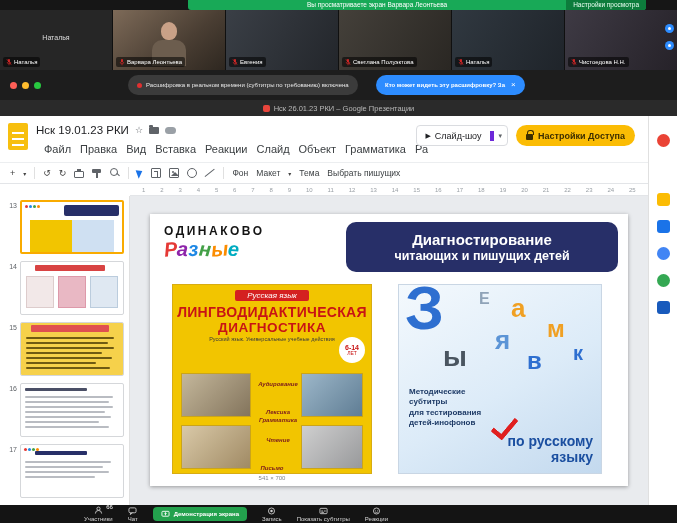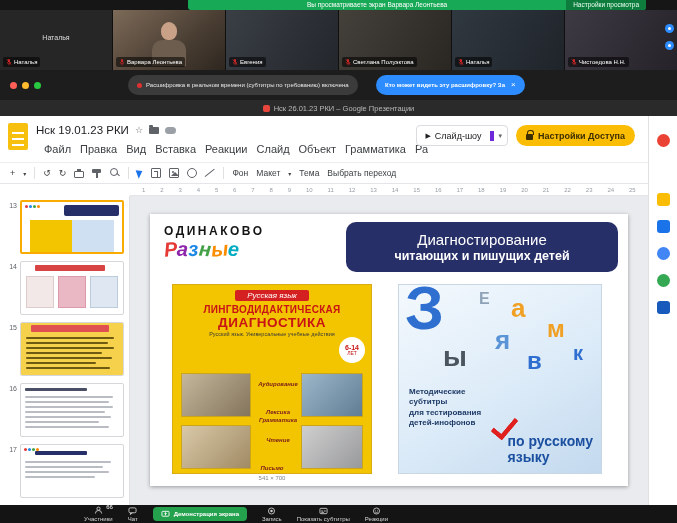--- a/index.html
+++ b/index.html
@@ -135,27 +135,27 @@
   .brand2{margin-top:1px}
   .bl{display:inline-block;font-size:20px;font-weight:800;font-style:italic;line-height:1}
   .bl:nth-child(1){color:#e53935;transform:rotate(-6deg)}
   .bl:nth-child(2){color:#8e24aa;transform:rotate(4deg)}
   .bl:nth-child(3){color:#1e88e5;transform:rotate(-4deg)}
   .bl:nth-child(4){color:#43a047;transform:rotate(5deg)}
   .bl:nth-child(5){color:#fb8c00;transform:rotate(-5deg)}
   .bl:nth-child(6){color:#00acc1;transform:rotate(4deg)}
   .stitle{position:absolute;left:196px;top:8px;width:272px;height:50px;background:#272f68;border-radius:10px;
           display:flex;flex-direction:column;align-items:center;justify-content:center;cursor:pointer}
-  .stitle .t1l{font-size:15px;font-weight:normal;color:#fff;line-height:1.2}
+  .stitle .t1l{font-size:15px;font-weight:bold;color:#fff;line-height:1.2}
   .stitle .t2l{font-size:12.5px;font-weight:bold;color:#fff;line-height:1.2}
 
   .bookL{position:absolute;left:22px;top:70px;width:200px;height:190px;background:#f2c500;border:1px solid #d8ac12;cursor:pointer}
   .ribbon{margin:5px auto 0;width:max-content;background:#d42020;color:#fff;font-size:8px;font-style:italic;
           padding:1px 12px;border-radius:2px}
-  .bl-t1{margin-top:3px;text-align:center;font-size:10px;font-weight:800;color:#c81414;letter-spacing:.3px}
+  .bl-t1{margin-top:3px;text-align:center;font-size:14px;font-weight:800;color:#c81414;letter-spacing:.3px}
   .bl-t2{text-align:center;font-size:13.5px;font-weight:800;color:#c81414;letter-spacing:.5px}
   .bl-sub{margin-top:1px;text-align:center;font-size:5.5px;color:#3a3a3a;padding:0 8px}
   .age{position:absolute;right:6px;top:52px;width:26px;height:26px;border-radius:50%;background:#fff;
        display:flex;flex-direction:column;align-items:center;justify-content:center;line-height:1}
   .age b{font-size:7px;color:#c81414}
   .age i{font-size:5px;color:#c81414;font-style:normal}
   .ph{position:absolute;border:1px solid #caa41a}
   .ph1{left:8px;top:88px;width:70px;height:44px;background:linear-gradient(135deg,#c4b79b,#83745c)}
   .ph2{right:8px;top:88px;width:62px;height:44px;background:linear-gradient(135deg,#9db7c9,#5f7d94)}
   .ph3{left:8px;top:140px;width:70px;height:44px;background:linear-gradient(135deg,#d9c9a8,#a08a64)}
@@ -174,21 +174,21 @@
   .ltE{left:80px;top:6px;font-size:16px;color:#8fa3b8}
   .ltа{left:112px;top:10px;font-size:26px;color:#f0a023}
   .ltм{left:148px;top:32px;font-size:24px;color:#f0a023}
   .ltя{left:96px;top:42px;font-size:26px;color:#5b94d6}
   .ltк{left:174px;top:58px;font-size:20px;color:#2e6fd0}
   .ltв{left:128px;top:64px;font-size:24px;color:#2e6fd0}
   .ltы{left:44px;top:58px;font-size:28px;color:#4a5560}
   .rb-text{position:absolute;left:10px;top:102px;width:130px;font-size:8px;font-weight:600;color:#1d3a66;line-height:1.3}
   .check{position:absolute;left:98px;top:128px;width:15px;height:26px;border-right:5px solid #e01f1f;
          border-bottom:5px solid #e01f1f;transform:rotate(40deg);border-radius:2px}
-  .rb-hl{position:absolute;right:8px;bottom:8px;text-align:left;font-size:14px;font-weight:800;color:#1b4fa0;line-height:1.15}
+  .rb-hl{position:absolute;right:8px;bottom:8px;text-align:right;font-size:14px;font-weight:800;color:#1b4fa0;line-height:1.15}
 
   
   .sbar{position:absolute;right:0;top:0;width:29px;height:389px;background:#fff;border-left:1px solid #e0e0e0;
         display:flex;flex-direction:column;align-items:center}
   .sic{width:13px;height:13px;cursor:pointer}
   .sic-red{margin-top:18px;border-radius:50%;background:#ea4335}
   .sic-keep{margin-top:46px;border-radius:3px;background:#fbbc04}
   .sic-cal{margin-top:14px;border-radius:3px;background:#1a73e8}
   .sic-tasks{margin-top:14px;border-radius:50%;background:#4285f4}
   .sic-maps{margin-top:14px;border-radius:50%;background:#34a853}
@@ -364,21 +364,21 @@
       <span class="ic ic-cursor"></span>
       <span class="ic ic-text"></span>
       <span class="ic ic-img"></span>
       <span class="ic ic-shape"></span>
       <span class="ic ic-line"></span>
       <span class="tb-sep"></span>
       <span class="tb-label">Фон</span>
       <span class="tb-label">Макет</span>
       <span class="tb-caret">▾</span>
       <span class="tb-label">Тема</span>
-      <span class="tb-label">Выбрать переход</span>
+      <span class="tb-label">Выбрать пишущих</span>
     </div>
 
     <div class="ruler">
         <span>1</span>
         <span>2</span>
         <span>3</span>
         <span>4</span>
         <span>5</span>
         <span>6</span>
         <span>7</span>

